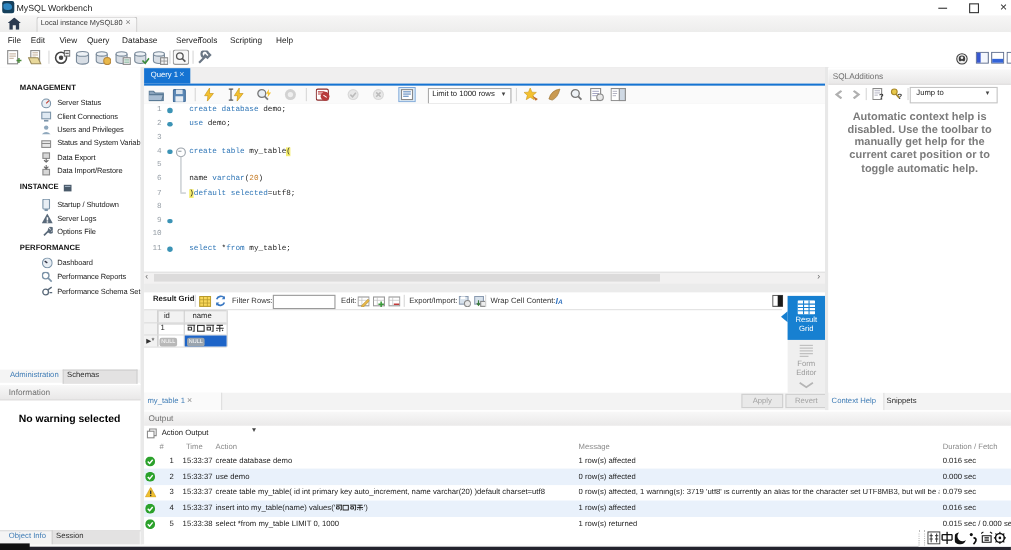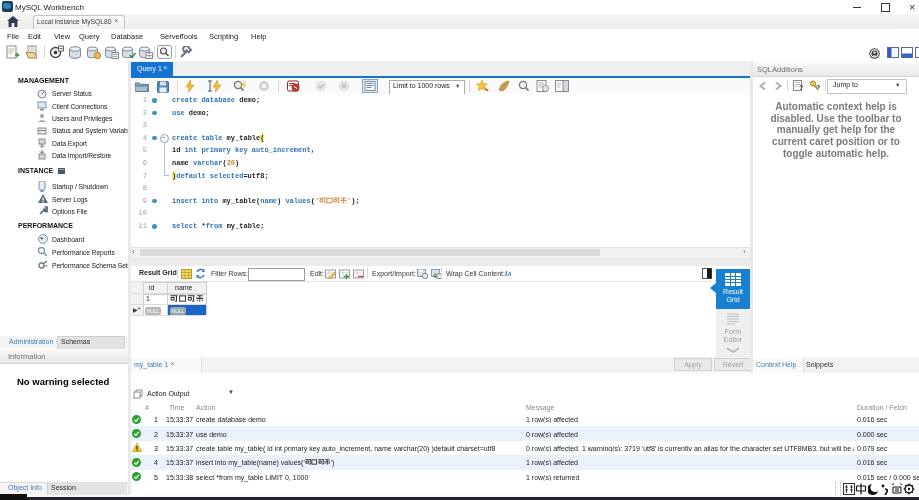--- a/index.html
+++ b/index.html
@@ -393,54 +393,44 @@
         </symbol>
 <symbol id="g-le" viewBox="0 0 7 7">
           <g fill="none" stroke-width="0.9">
             <path d="M1 1.1 H6 M3.5 1.1 V6.3 M0.4 3.4 H6.6 M1.6 4.6 L1 5.6 M5.4 4.6 L6 5.6"></path>
           </g>
         </symbol>
 </defs>
 </svg>
 <div class="abs" id="code" style="left:131px;top:94px;width:619px;height:153px;background:#ffffff;font-family:'Liberation Mono',monospace;font-size:7px;">
 <style>
-.cl{position:absolute;left:41px;height:13px;line-height:13px;white-space:pre;color:#1f1f1f;font-weight:bold;}
+.cl{position:absolute;left:41px;height:13px;line-height:13px;white-space:pre;color:#1f1f1f;font-weight:normal;}
 .lnum{position:absolute;left:2px;width:14px;text-align:right;height:13px;line-height:13px;color:#98a0a8;}
 .dot{position:absolute;left:21px;width:4.6px;height:4.6px;border-radius:50%;background:#3b93b5;}
 .cjk{display:inline-block;width:7px;height:7px;vertical-align:-1px;stroke:#c8802e;}
 .phl{background:#f6ee6f;}
 </style>
 <div class="lnum" style="top:0;">1</div>
       <div class="dot" style="top:4px;"></div>
 <div class="cl" style="top:0;"><span class="kw">create database</span> demo;</div>
 <div class="lnum" style="top:12.6px;">2</div>
       <div class="dot" style="top:16.6px;"></div>
 <div class="cl" style="top:12.6px;"><span class="kw">use</span> demo;</div>
 <div class="lnum" style="top:25.2px;">3</div>
 <div class="lnum" style="top:37.8px;">4</div>
       <div class="dot" style="top:41.8px;"></div>
 <div class="cl" style="top:37.8px;"><span class="kw">create table</span> my_table<span class="phl">(</span></div>
 <div class="lnum" style="top:50.4px;">5</div>
-<div class="cl" style="top:50.4px;">id <span class="kw">int primary key auto_increment</span>,</div>
 <div class="lnum" style="top:63px;">6</div>
 <div class="cl" style="top:63px;">name <span class="kw">varchar</span>(<span class="num">20</span>)</div>
 <div class="lnum" style="top:75.6px;">7</div>
 <div class="cl" style="top:75.6px;"><span class="phl">)</span><span class="kw">default selected</span>=utf8;</div>
 <div class="lnum" style="top:88.2px;">8</div>
 <div class="lnum" style="top:100.8px;">9</div>
       <div class="dot" style="top:104.8px;"></div>
-<div class="cl" style="top:100.8px;"><span class="kw">insert into</span> my_table(<span class="kw">name</span>) <span class="kw">values</span>(<span class="str">'<svg class="cjk">
-            <use href="#g-ke"></use>
-          </svg><svg class="cjk">
-            <use href="#g-kou"></use>
-          </svg><svg class="cjk">
-            <use href="#g-ke"></use>
-          </svg><svg class="cjk">
-            <use href="#g-le"></use>
-          </svg>'</span>);</div>
 <div class="lnum" style="top:113.4px;">10</div>
 <div class="lnum" style="top:126px;">11</div>
       <div class="dot" style="top:130px;"></div>
 <div class="cl" style="top:126px;"><span class="kw">select</span> *<span class="kw">from</span> my_table;</div>
 
 <div class="abs" style="left:29px;top:40px;width:7px;height:7px;border:1px solid #9aa2aa;border-radius:50%;"></div>
 <div class="abs" style="left:31px;top:43.4px;width:3px;height:1px;background:#9aa2aa;"></div>
 <div class="abs" style="left:32.5px;top:48px;width:1px;height:33px;background:#b8bec4;"></div>
 <div class="abs" style="left:32.5px;top:81px;width:5px;height:1px;background:#b8bec4;"></div>
 </div>
@@ -622,20 +612,23 @@
           <text x="7" y="10" font-size="7" fill="#333" font-weight="bold">?</text>
         </svg>
       </div>
 <div class="abs sep" style="left:72px;top:5px;height:11px;"></div>
 <div class="abs" style="left:74px;top:3.5px;width:78px;height:13px;border:1px solid #c4c4c4;background:#fff;"></div>
 <div class="abs" style="left:80px;top:6px;font-size:7px;color:#222;">Jump to</div>
 <div class="abs" style="left:142px;top:7px;font-size:5.5px;color:#444;">▼</div>
 </div>
 <div class="abs" style="left:760px;top:101px;width:152px;font-size:10px;line-height:11.7px;font-weight:bold;color:#7b7b7b;text-align:center;">Automatic context help is disabled. Use the toolbar to manually get help for the current caret position or to toggle automatic help.</div>
 
+<div class="abs hdr" style="left:131px;top:373px;width:788px;height:14px;">
+      <span style="position:absolute;left:4px;top:2px;">Output</span>
+    </div>
 <div class="abs" style="left:131px;top:387px;width:788px;height:101px;background:#ffffff;"></div>
 <div class="abs" style="left:133px;top:389px;width:10px;height:10px;">
 <svg width="10" height="10">
         <rect x="1" y="3" width="6" height="6" fill="none" stroke="#8a8a8a"></rect>
         <path d="M3 3 V1 H9 V7 H7" fill="none" stroke="#8a8a8a"></path>
       </svg>
 </div>
 <div class="abs t7" style="left:147px;top:390px;color:#1a1a1a;">Action Output</div>
 <div class="abs" style="left:228px;top:389px;font-size:6px;color:#444;">▼</div>
 <div class="abs" id="outtable" style="left:131px;top:402px;width:788px;height:86px;">

